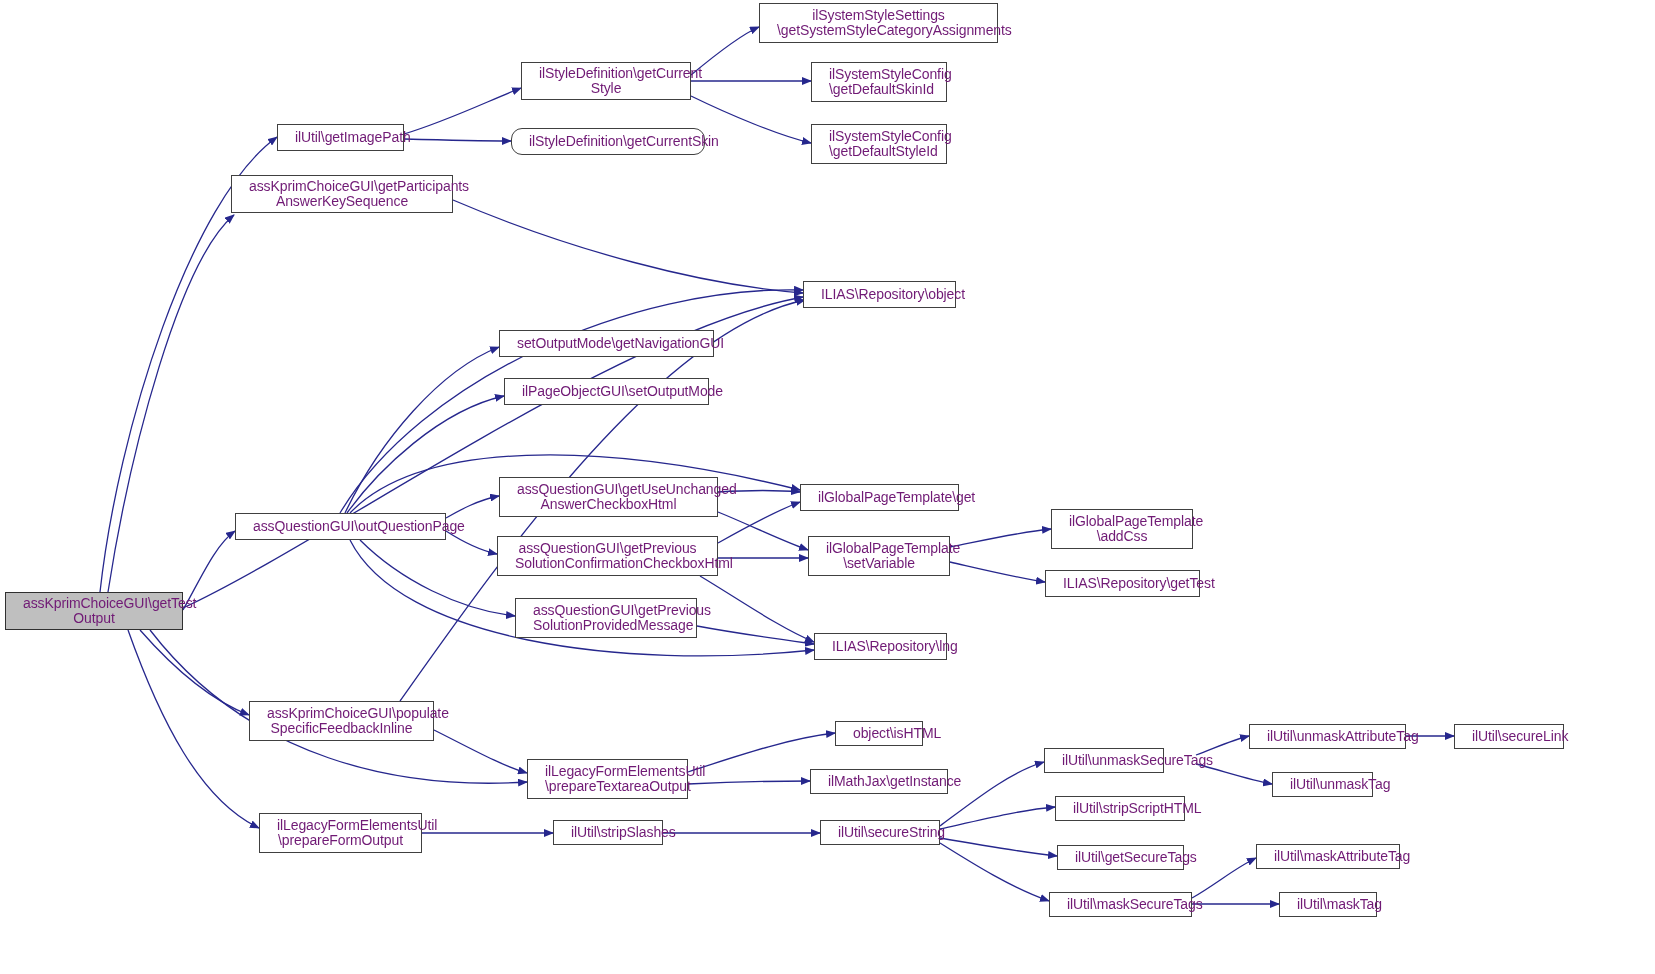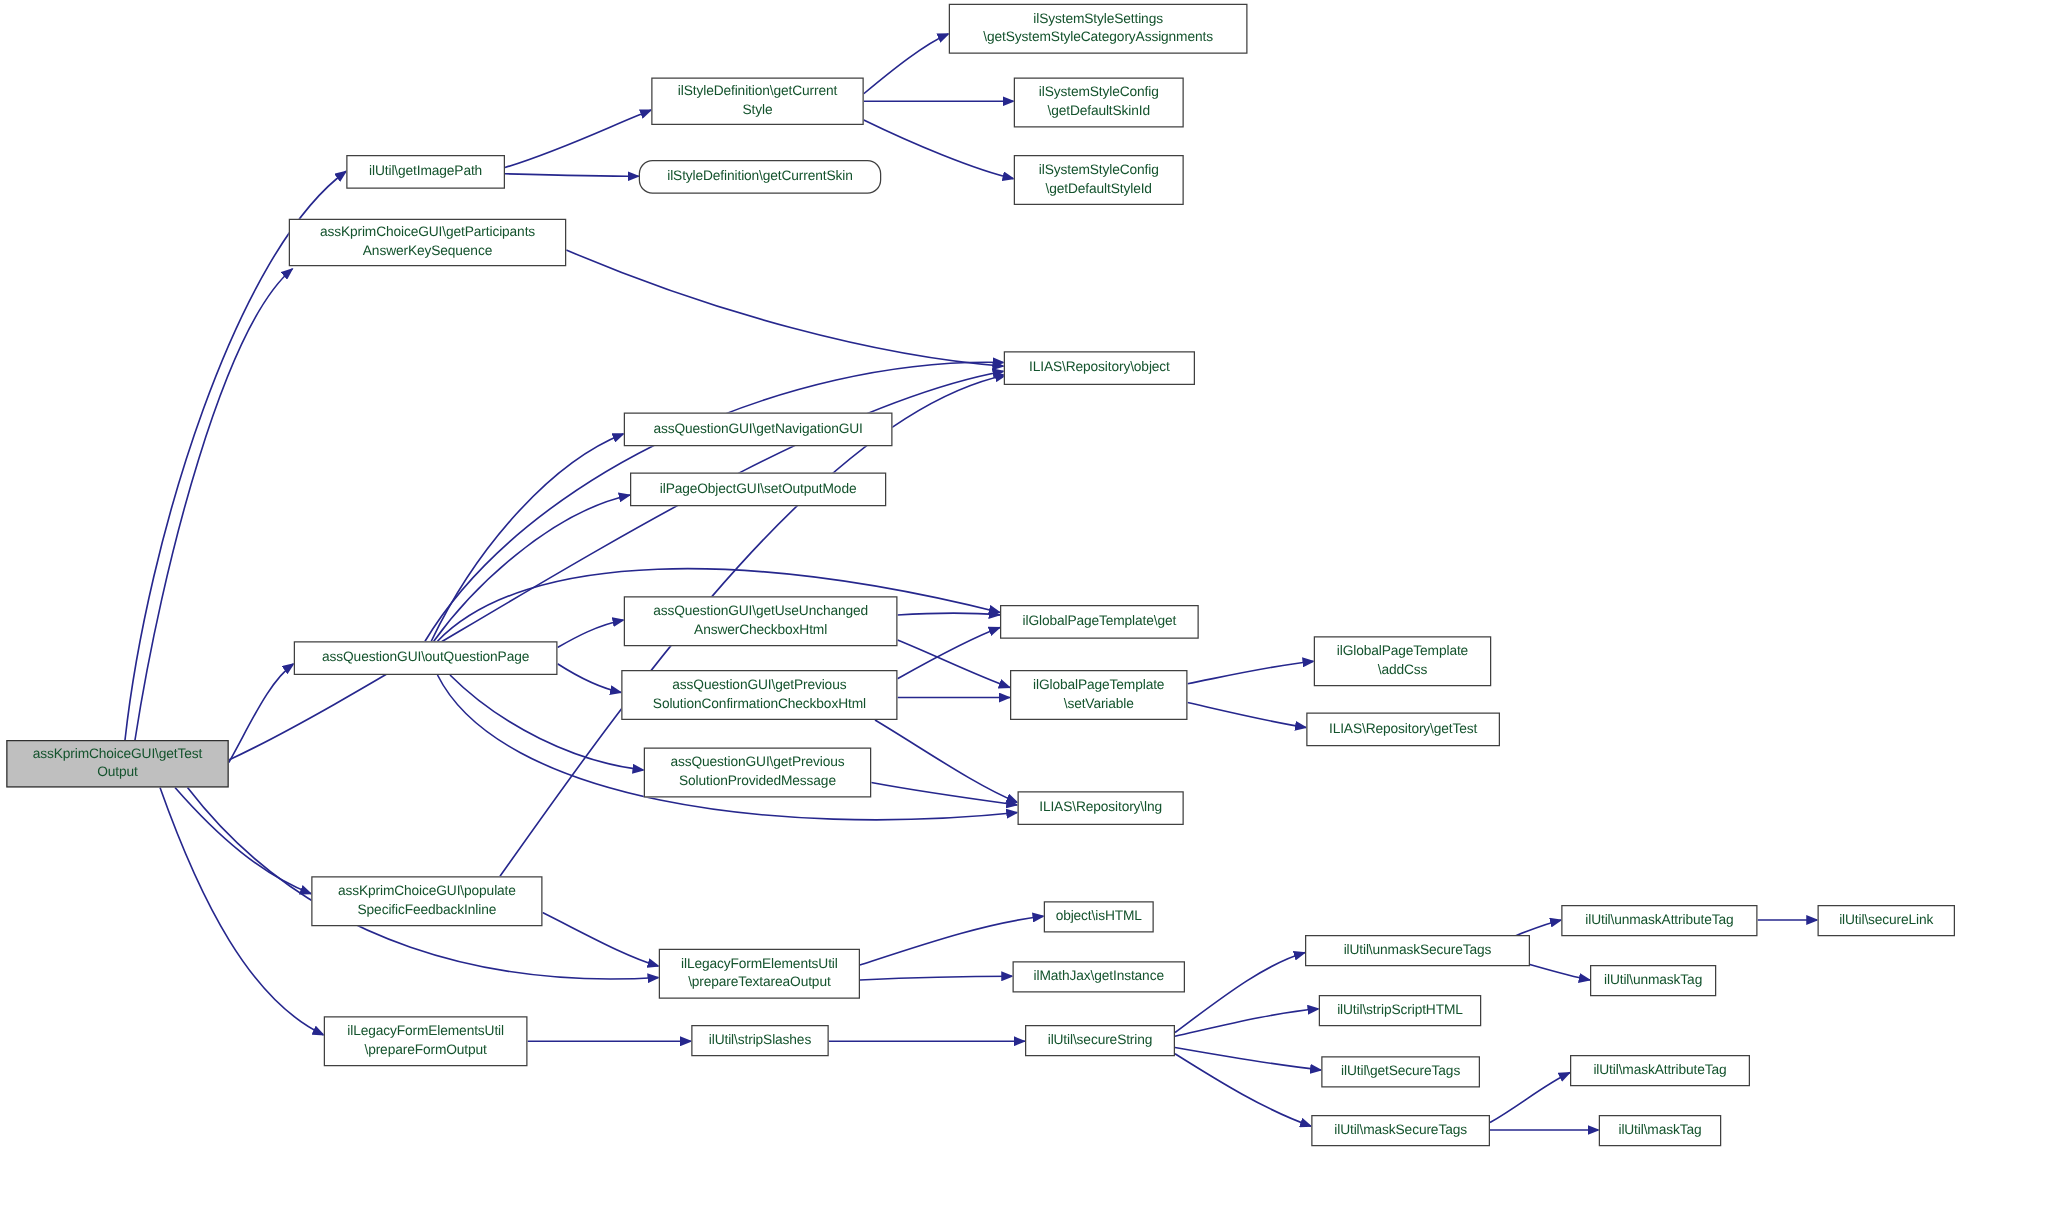--- a/index.html
+++ b/index.html
@@ -22,30 +22,30 @@
     top: 0;
     width: 1655px;
     height: 974px;
     pointer-events: none;
   }
   .node {
     position: absolute;
     box-sizing: border-box;
     border: 1px solid #404040;
     background: #ffffff;
-    color: #14532d;
+    color: #701a75;
     display: flex;
     align-items: center;
     justify-content: center;
     text-align: center;
-    font-size: 11px;
+    font-size: 14px;
     line-height: 15.5px;
     letter-spacing: -0.1px;
     white-space: pre-line;
-    padding: 0 3px;
+    padding: 0 17px;
     z-index: 2;
   }
   .node.root {
     background: #bfbfbf;
     border: 1px solid #303030;
   }
   .node .lbl {
     display: block;
     width: 100%;
   }
@@ -116,21 +116,21 @@
       <div class="node" style="left: 521px; top: 62px; width: 170px; height: 38px;"><span class="lbl">ilStyleDefinition\getCurrent
 Style</span></div>
       <div class="node" style="left: 511px; top: 128px; width: 194px; height: 27px; border-radius: 11px;"><span class="lbl">ilStyleDefinition\getCurrentSkin</span></div>
       <div class="node" style="left: 759px; top: 3px; width: 239px; height: 40px;"><span class="lbl">ilSystemStyleSettings
 \getSystemStyleCategoryAssignments</span></div>
       <div class="node" style="left: 811px; top: 62px; width: 136px; height: 40px;"><span class="lbl">ilSystemStyleConfig
 \getDefaultSkinId</span></div>
       <div class="node" style="left: 811px; top: 124px; width: 136px; height: 40px;"><span class="lbl">ilSystemStyleConfig
 \getDefaultStyleId</span></div>
       <div class="node" style="left: 803px; top: 281px; width: 153px; height: 27px;"><span class="lbl">ILIAS\Repository\object</span></div>
-      <div class="node" style="left: 499px; top: 330px; width: 215px; height: 27px;"><span class="lbl">assQuestionGUI\getNavigationGUI</span></div>
+      <div class="node" style="left: 499px; top: 330px; width: 215px; height: 27px;"><span class="lbl">setOutputMode\getNavigationGUI</span></div>
       <div class="node" style="left: 504px; top: 378px; width: 205px; height: 27px;"><span class="lbl">ilPageObjectGUI\setOutputMode</span></div>
       <div class="node" style="left: 235px; top: 513px; width: 211px; height: 27px;"><span class="lbl">assQuestionGUI\outQuestionPage</span></div>
       <div class="node" style="left: 499px; top: 477px; width: 219px; height: 40px;"><span class="lbl">assQuestionGUI\getUseUnchanged
 AnswerCheckboxHtml</span></div>
       <div class="node" style="left: 497px; top: 536px; width: 221px; height: 40px;"><span class="lbl">assQuestionGUI\getPrevious
 SolutionConfirmationCheckboxHtml</span></div>
       <div class="node" style="left: 515px; top: 598px; width: 182px; height: 40px;"><span class="lbl">assQuestionGUI\getPrevious
 SolutionProvidedMessage</span></div>
       <div class="node" style="left: 800px; top: 484px; width: 159px; height: 27px;"><span class="lbl">ilGlobalPageTemplate\get</span></div>
       <div class="node" style="left: 808px; top: 536px; width: 142px; height: 40px;"><span class="lbl">ilGlobalPageTemplate
@@ -142,21 +142,21 @@
       <div class="node" style="left: 249px; top: 701px; width: 185px; height: 40px;"><span class="lbl">assKprimChoiceGUI\populate
 SpecificFeedbackInline</span></div>
       <div class="node" style="left: 527px; top: 759px; width: 161px; height: 40px;"><span class="lbl">ilLegacyFormElementsUtil
 \prepareTextareaOutput</span></div>
       <div class="node" style="left: 259px; top: 813px; width: 163px; height: 40px;"><span class="lbl">ilLegacyFormElementsUtil
 \prepareFormOutput</span></div>
       <div class="node" style="left: 835px; top: 721px; width: 88px; height: 25px;"><span class="lbl">object\isHTML</span></div>
       <div class="node" style="left: 810px; top: 769px; width: 138px; height: 25px;"><span class="lbl">ilMathJax\getInstance</span></div>
       <div class="node" style="left: 553px; top: 820px; width: 110px; height: 25px;"><span class="lbl">ilUtil\stripSlashes</span></div>
       <div class="node" style="left: 820px; top: 820px; width: 120px; height: 25px;"><span class="lbl">ilUtil\secureString</span></div>
-      <div class="node" style="left: 1044px; top: 748px; width: 180px; height: 25px;"><span class="lbl">ilUtil\unmaskSecureTags</span></div>
+      <div class="node" style="left: 1044px; top: 748px; width: 120px; height: 25px;"><span class="lbl">ilUtil\unmaskSecureTags</span></div>
       <div class="node" style="left: 1055px; top: 796px; width: 130px; height: 25px;"><span class="lbl">ilUtil\stripScriptHTML</span></div>
       <div class="node" style="left: 1057px; top: 845px; width: 127px; height: 25px;"><span class="lbl">ilUtil\getSecureTags</span></div>
       <div class="node" style="left: 1049px; top: 892px; width: 143px; height: 25px;"><span class="lbl">ilUtil\maskSecureTags</span></div>
       <div class="node" style="left: 1249px; top: 724px; width: 157px; height: 25px;"><span class="lbl">ilUtil\unmaskAttributeTag</span></div>
       <div class="node" style="left: 1272px; top: 772px; width: 101px; height: 25px;"><span class="lbl">ilUtil\unmaskTag</span></div>
       <div class="node" style="left: 1256px; top: 844px; width: 144px; height: 25px;"><span class="lbl">ilUtil\maskAttributeTag</span></div>
       <div class="node" style="left: 1279px; top: 892px; width: 98px; height: 25px;"><span class="lbl">ilUtil\maskTag</span></div>
       <div class="node" style="left: 1454px; top: 724px; width: 110px; height: 25px;"><span class="lbl">ilUtil\secureLink</span></div>
     </div>
 </div>

